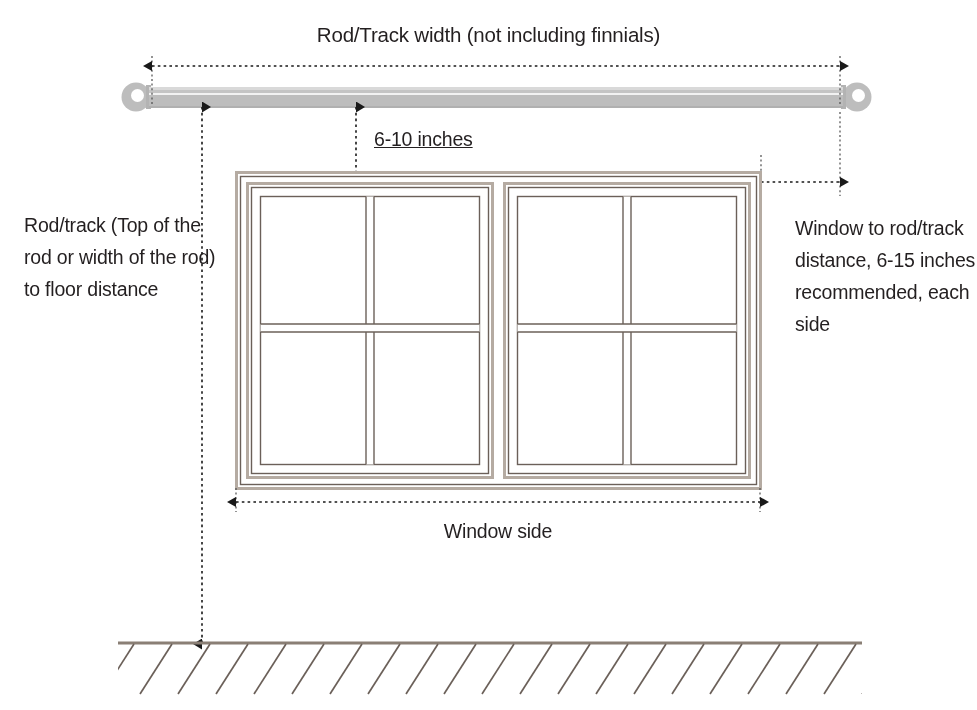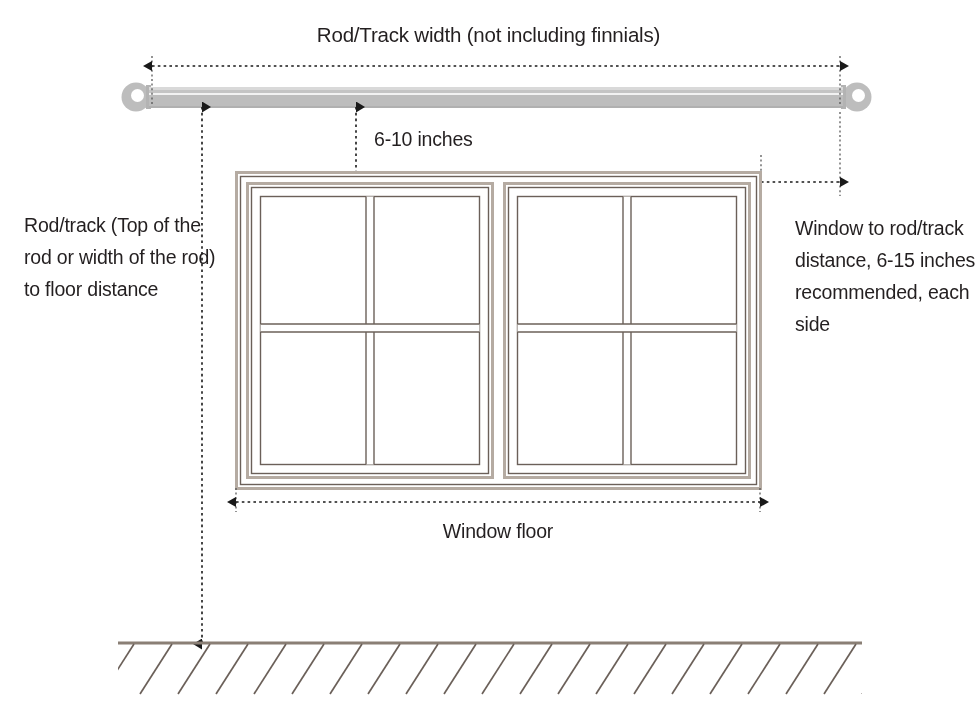--- a/index.html
+++ b/index.html
@@ -41,20 +41,21 @@
     text-align: center;
     font-size: 20.5px;
     line-height: 26px;
   }
   #gap-label {
     left: 374px;
     top: 126px;
     font-size: 19.5px;
     line-height: 26px;
     text-align: left;
+    text-decoration: underline;
   }
   #left-label {
     left: 24px;
     top: 209px;
     width: 200px;
     font-size: 19.5px;
     line-height: 32px;
     text-align: left;
   }
   #right-label {
@@ -216,15 +217,15 @@
   </svg>
 
   <div class="label" id="title-label">Rod/Track width (not including finnials)</div>
 
   <div class="label" id="gap-label">6-10 inches</div>
 
   <div class="label" id="left-label">Rod/track (Top of the rod or width of the rod) to floor distance</div>
 
   <div class="label" id="right-label">Window to rod/track distance, 6-15 inches recommended, each side</div>
 
-  <div class="label" id="window-width-label">Window floor</div>
+  <div class="label" id="window-width-label">Window side</div>
 
 </div>
 
 </body></html>

